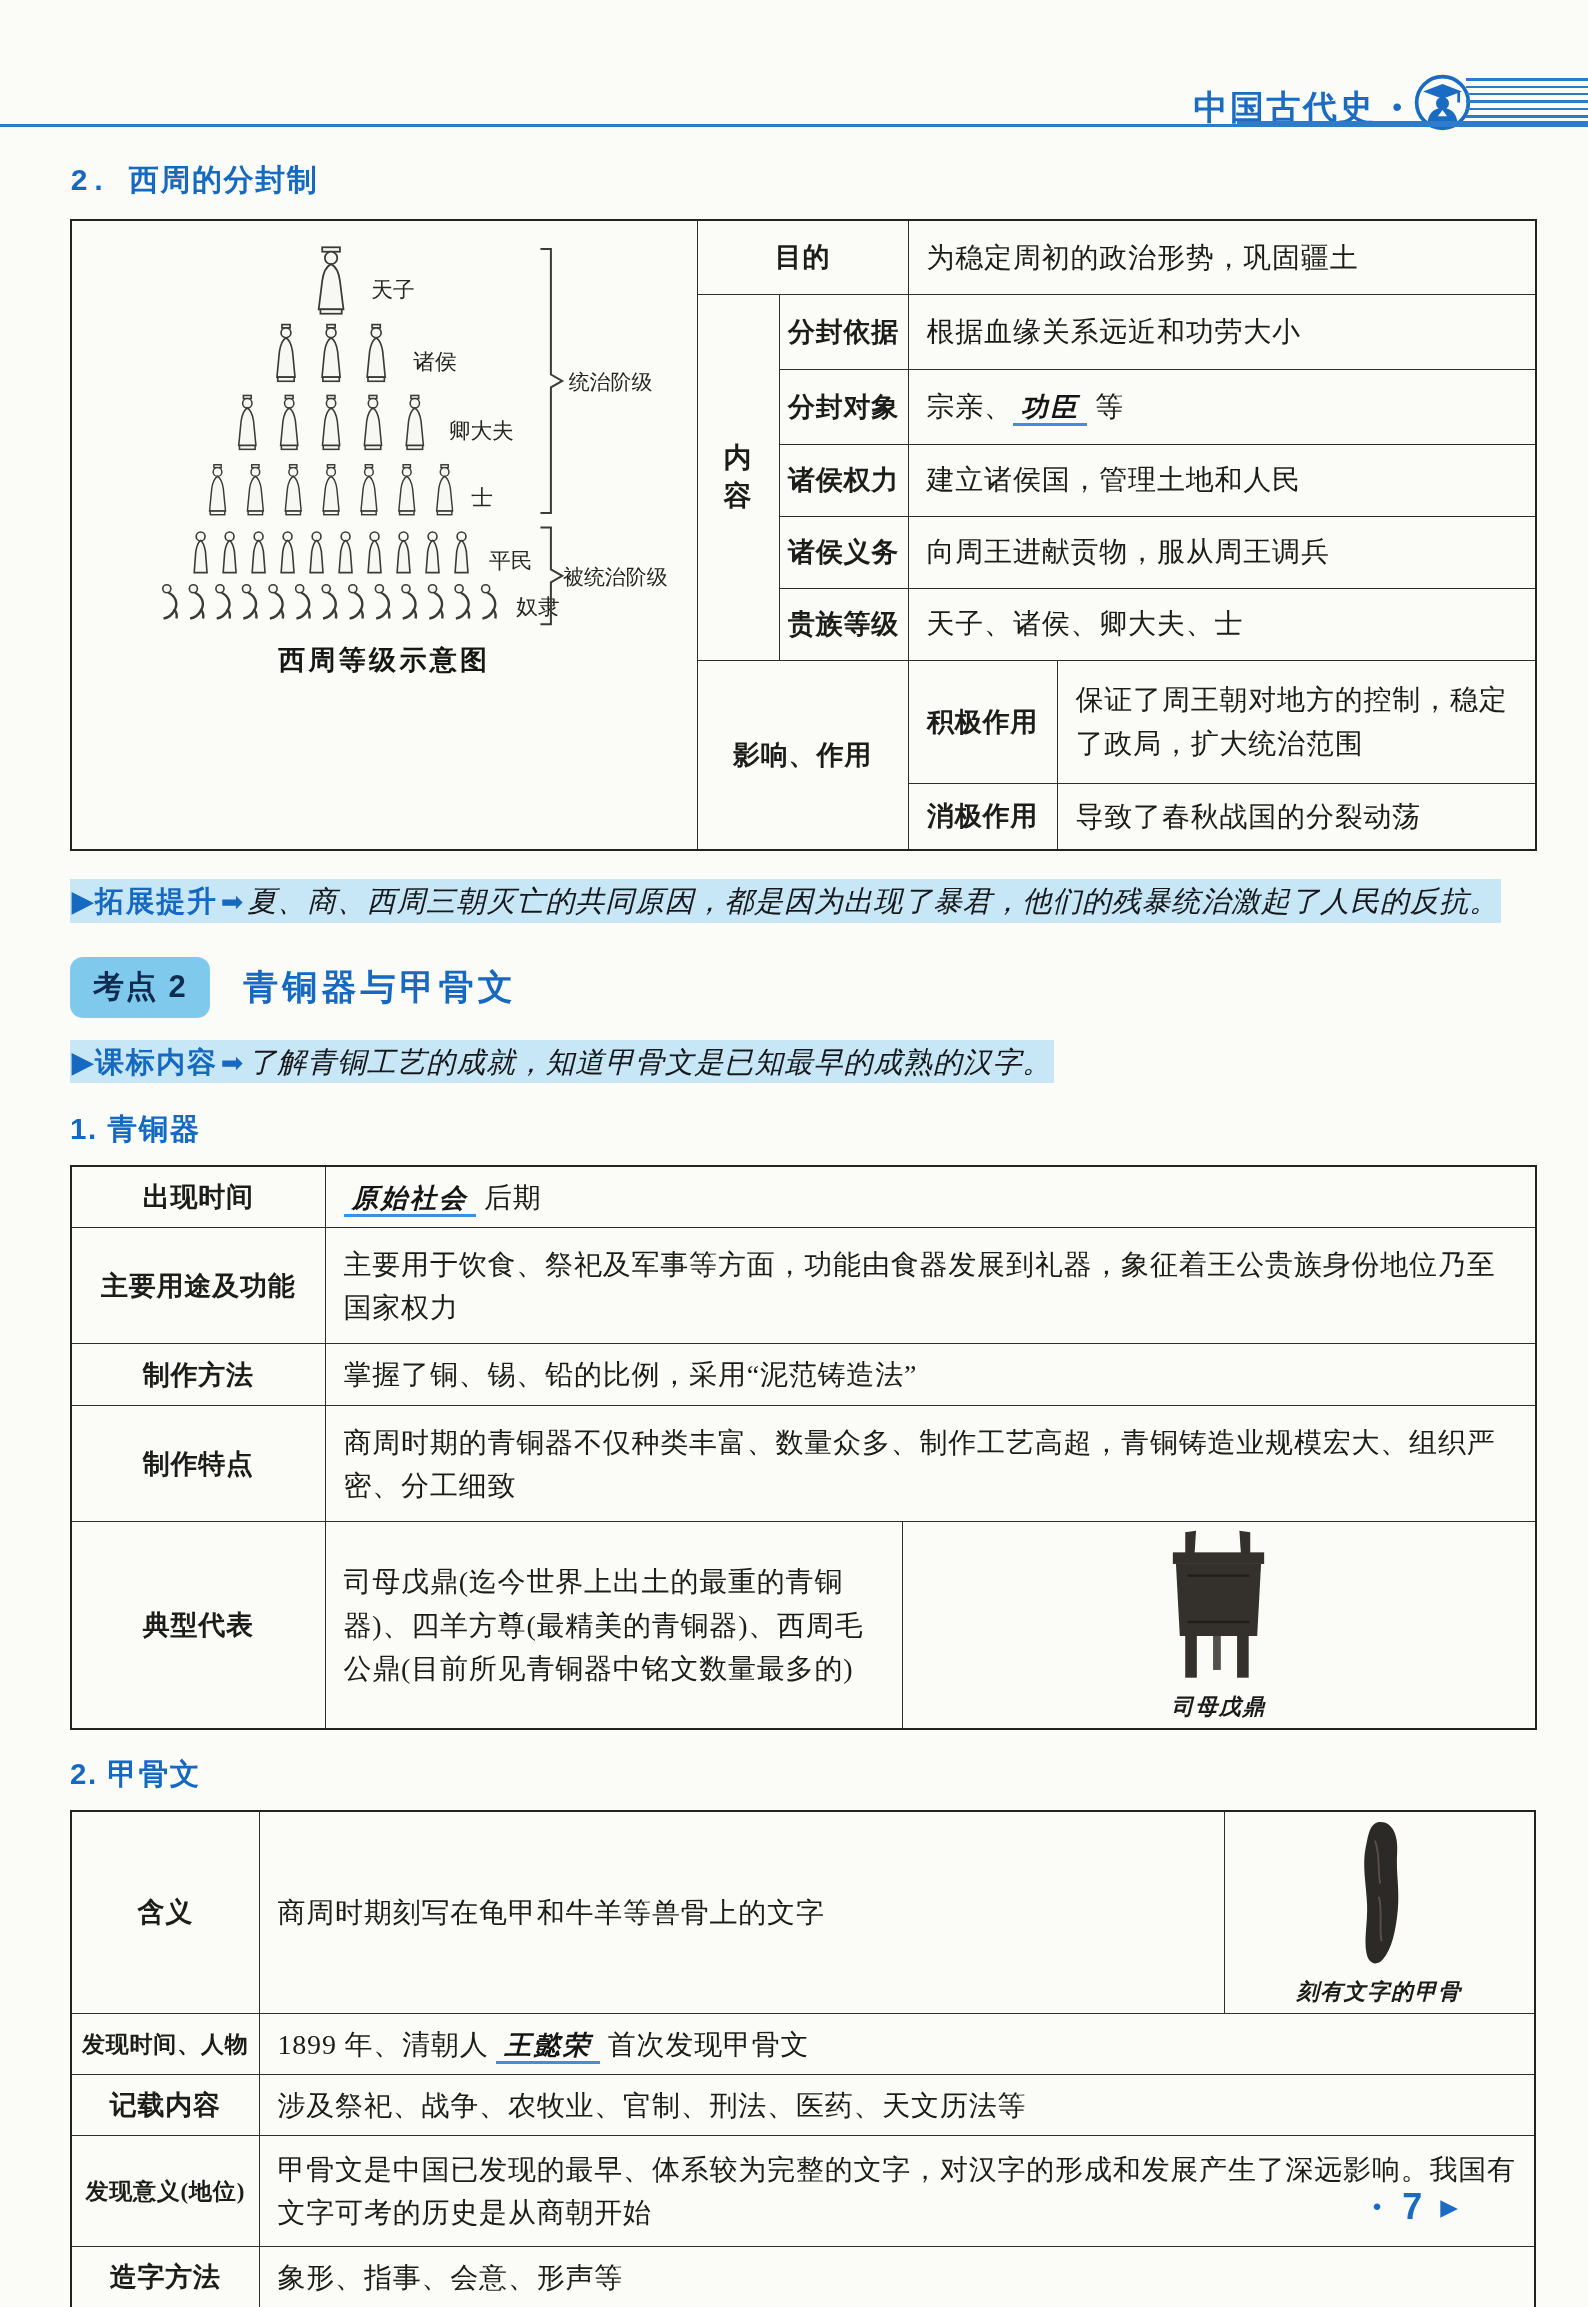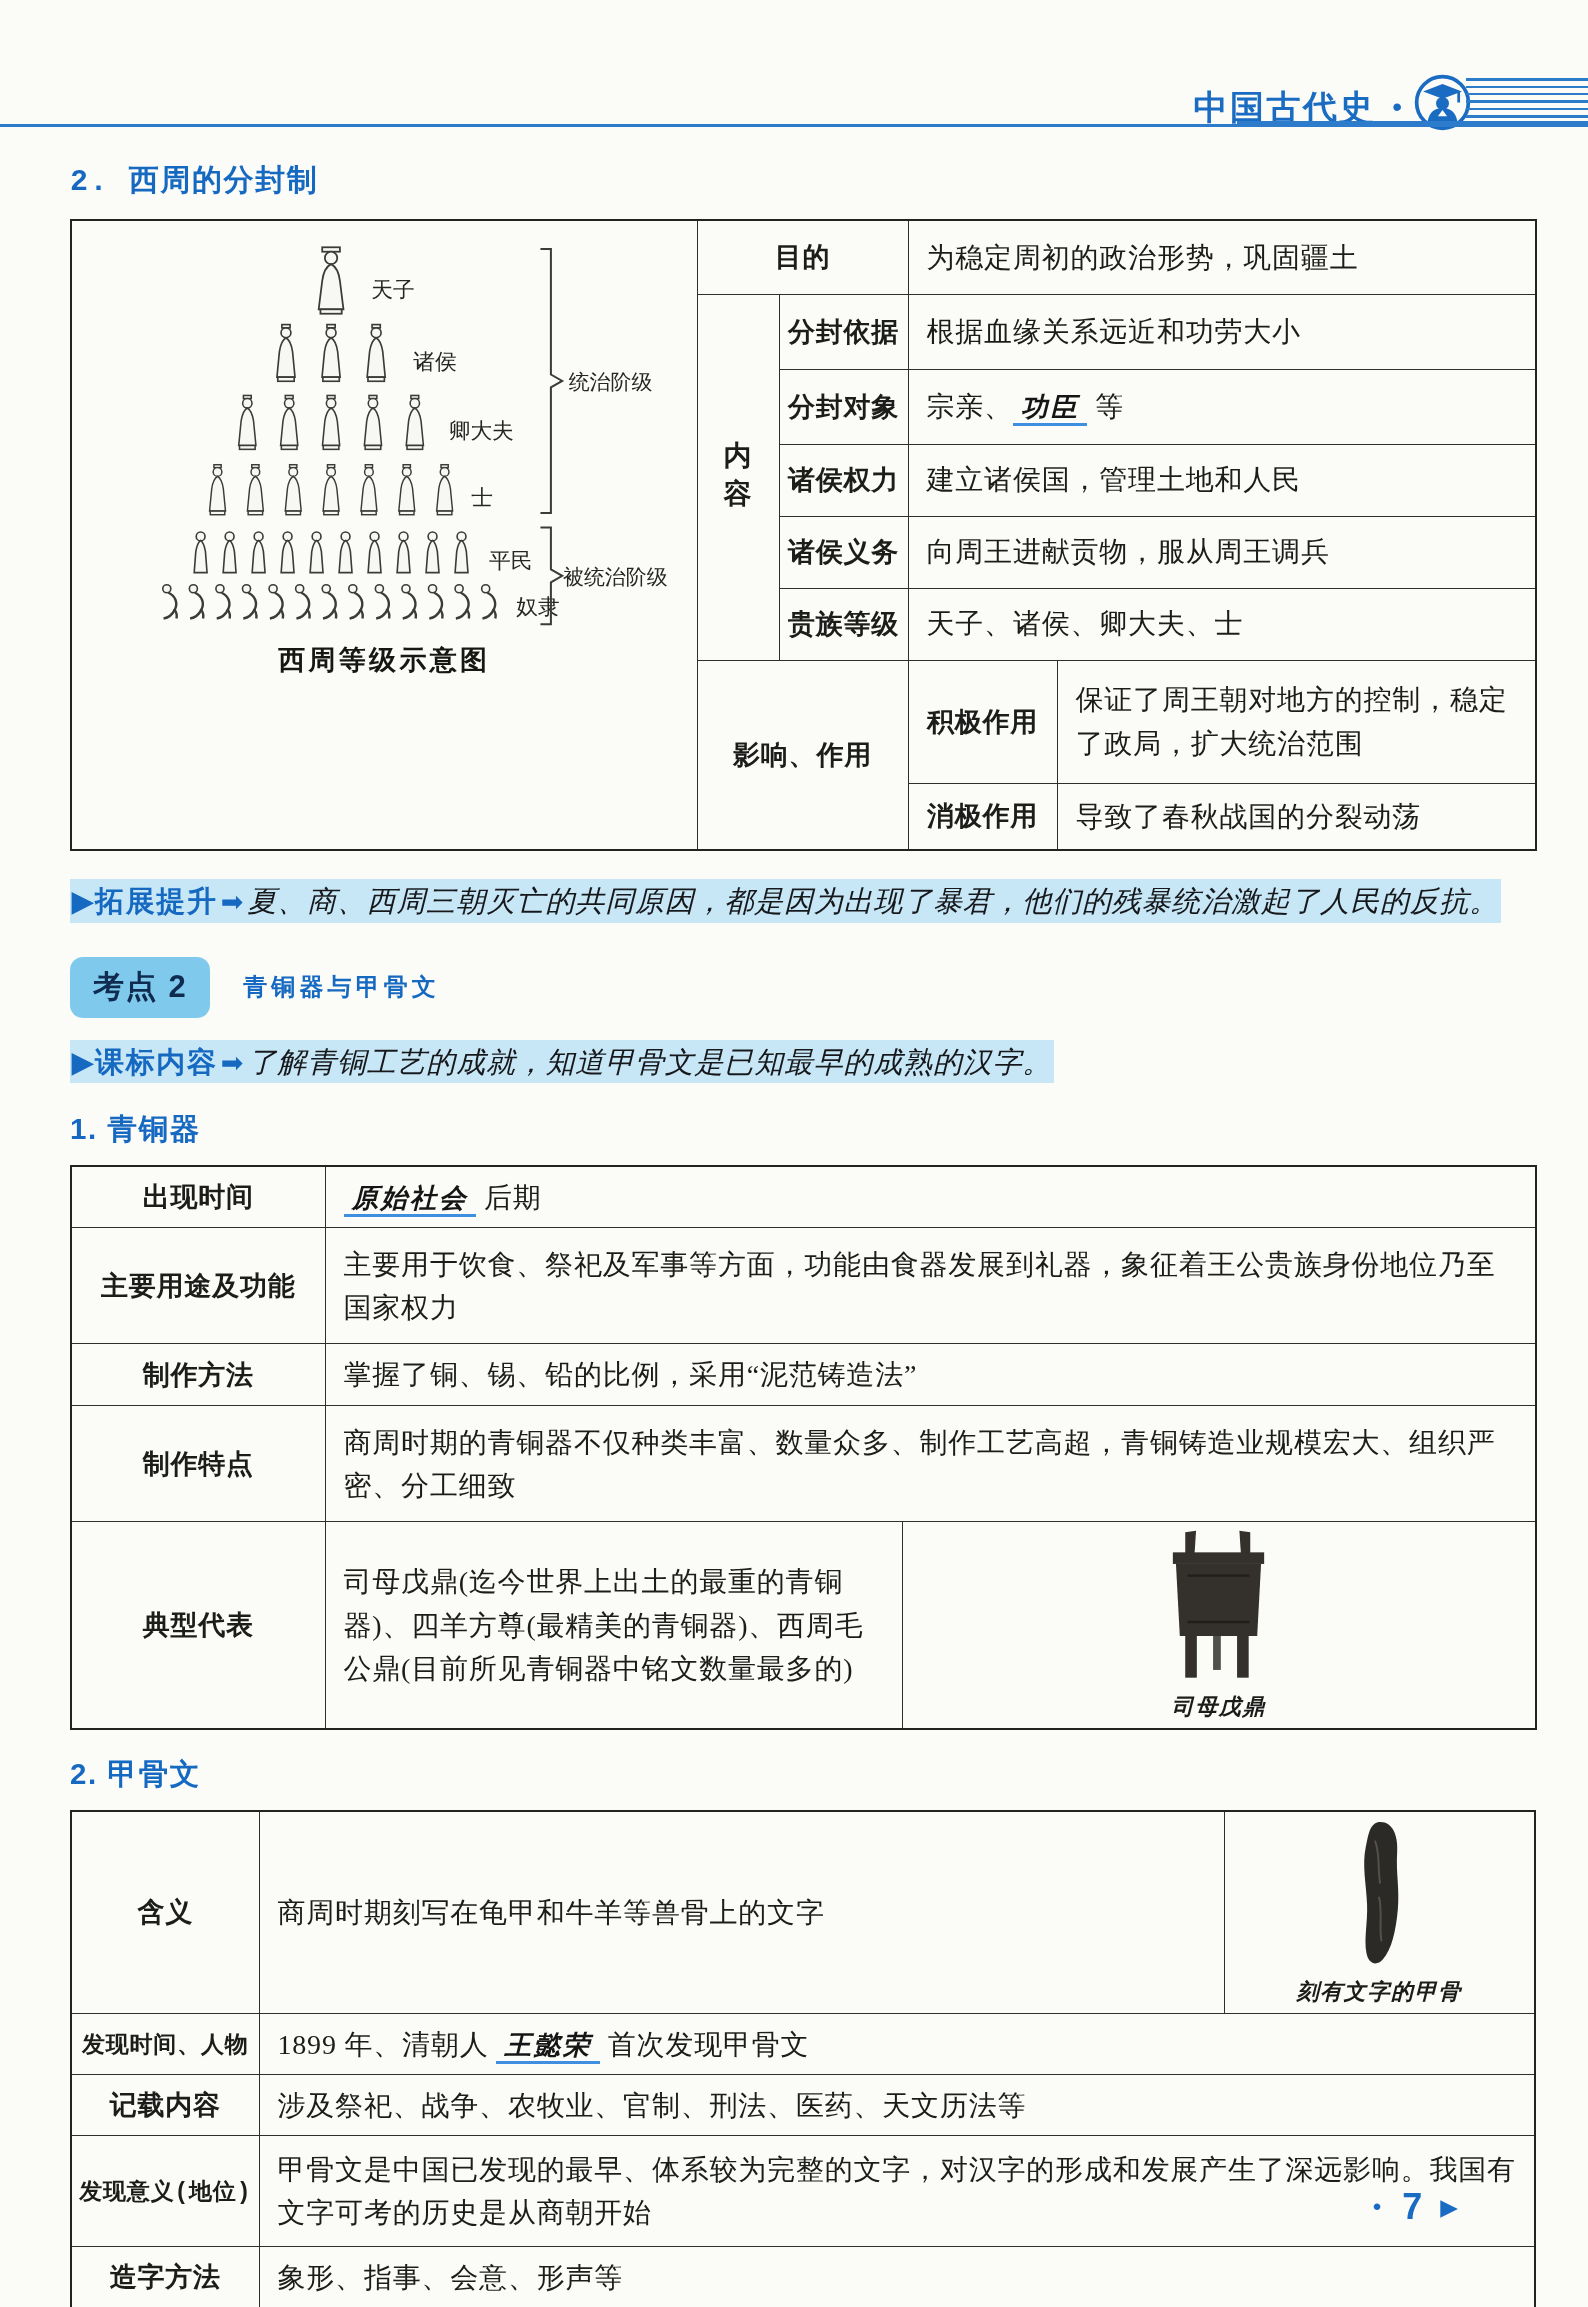--- a/index.html
+++ b/index.html
@@ -33,21 +33,21 @@
   .h-blue{color:#1669c1;font-weight:bold;font-size:30px;margin:0;letter-spacing:1.6px;font-family:Liberation Mono, monospace;}
   #h-fenfeng{padding-top:160px;}
   .subhead{color:#1669c1;font-weight:bold;font-size:29.5px;letter-spacing:1.6px;margin:21px 0 14.7px 0;}
 
   
   table{border-collapse:collapse;table-layout:fixed;width:1464px;background:transparent;}
   td{border:1.6px solid #2e2e2c;vertical-align:middle;}
   table{border:2.5px solid #232321;}
   td.lbl{
     font-weight:bold;font-size:27px;text-align:center;
-    font-family:Liberation Mono, monospace;padding:6.5px 4.9px;letter-spacing:0.8px;
+    font-family:Liberation Serif, serif;padding:6.5px 4.9px;letter-spacing:0.8px;
   }
   td.cnt{
     font-family:"Liberation Serif", serif;font-size:28px;
     padding:8.2px 11.5px 8.2px 18px;line-height:1.55;letter-spacing:0.8px;
   }
   .grp-v{display:inline-block;width:29.5px;font-weight:bold;font-size:28px;line-height:1.35;}
 
   
   .fill{
     font-style:italic;font-weight:bold;
@@ -74,21 +74,21 @@
   .note-label{color:#1669c1;font-weight:bold;font-style:normal;letter-spacing:1.6px;}
   .note-arrow{color:#1669c1;font-size:27px;font-style:normal;padding:0 3.3px;}
   .note-text{font-family:"Liberation Serif", serif;font-style:italic;color:#17181c;}
 
   
   .kaodian-row{margin:28px 0 8.2px 0;display:flex;align-items:center;}
   .kaodian-badge{
     background:#7fc9ec;color:#0f2c50;font-weight:bold;font-size:31px;
     padding:9.8px 23px;border-radius:13px;letter-spacing:1.6px;
   }
-  .kaodian-title{color:#1669c1;font-weight:bold;font-size:24px;margin-left:33px;letter-spacing:4.1px;}
+  .kaodian-title{color:#1669c1;font-weight:bold;font-size:35px;margin-left:33px;letter-spacing:4.1px;}
 
   
   .footer{position:absolute;bottom:79px;right:131px;color:#1a6cc2;display:flex;align-items:center;}
   .footer .f-dot{font-size:24.5px;margin-right:21px;}
   .footer .f-num{font-size:36px;font-weight:bold;margin-right:18px;}
   .footer .f-tri{font-size:23px;}
 </style>
 </head>
 <body>
 

